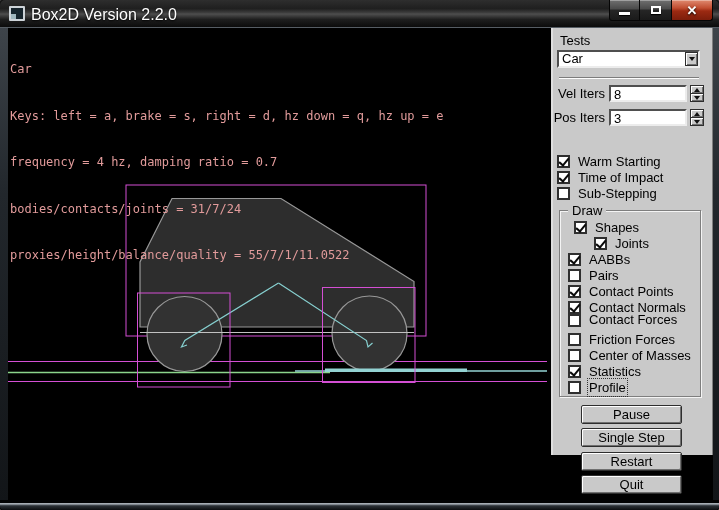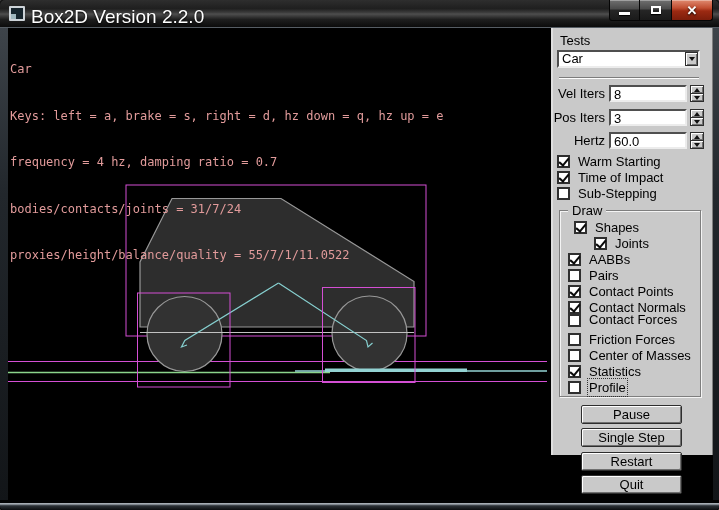--- a/index.html
+++ b/index.html
@@ -16,21 +16,21 @@
     border-bottom:1px solid #565d64;
   }
   .app-icon{
     position:absolute;left:9px;top:6px;width:16px;height:15px;
     background:#16242c;border:2px solid #cdd3d8;border-radius:1px;
   }
   .app-icon::after{
     content:"";position:absolute;left:0;bottom:0;width:5px;height:5px;background:#9fb6bd;
   }
   .title-text{
-    position:absolute;left:31px;top:6px;color:#fff;font-size:19px;
+    position:absolute;left:31px;top:6px;color:#fff;font-size:16px;
     text-shadow:0 1px 2px #000;white-space:nowrap;
   }
   .win-btns{position:absolute;right:6px;top:0;height:21px;display:flex;}
   .win-btn{
     height:21px;border:1px solid #050505;border-top:none;
     display:flex;align-items:center;justify-content:center;
     background:linear-gradient(180deg,#707070 0%,#4a4a4a 45%,#262626 50%,#1a1a1a 100%);
     box-shadow:inset 0 1px 0 rgba(255,255,255,.35);
   }
   .win-btn.min{width:31px;border-radius:0 0 0 3px;}
@@ -198,32 +198,20 @@
       <span class="spin-box sunken">3</span>
       <span class="spinner">
         <span class="spin-btn">
             <span class="tri-up"></span>
           </span>
         <span class="spin-btn">
             <span class="tri-down"></span>
           </span>
       </span>
     </div>
-    <div class="spin-row" style="top:104px;">
-      <span class="spin-label">Hertz</span>
-      <span class="spin-box sunken">60.0</span>
-      <span class="spinner">
-        <span class="spin-btn">
-            <span class="tri-up"></span>
-          </span>
-        <span class="spin-btn">
-            <span class="tri-down"></span>
-          </span>
-      </span>
-    </div>
 
     <div class="cb-row" style="left:4px;top:126px;">
       <span class="cb on"></span>
       <span class="cb-label">Warm Starting</span>
     </div>
     <div class="cb-row" style="left:4px;top:142px;">
       <span class="cb on"></span>
       <span class="cb-label">Time of Impact</span>
     </div>
     <div class="cb-row" style="left:4px;top:158px;">

